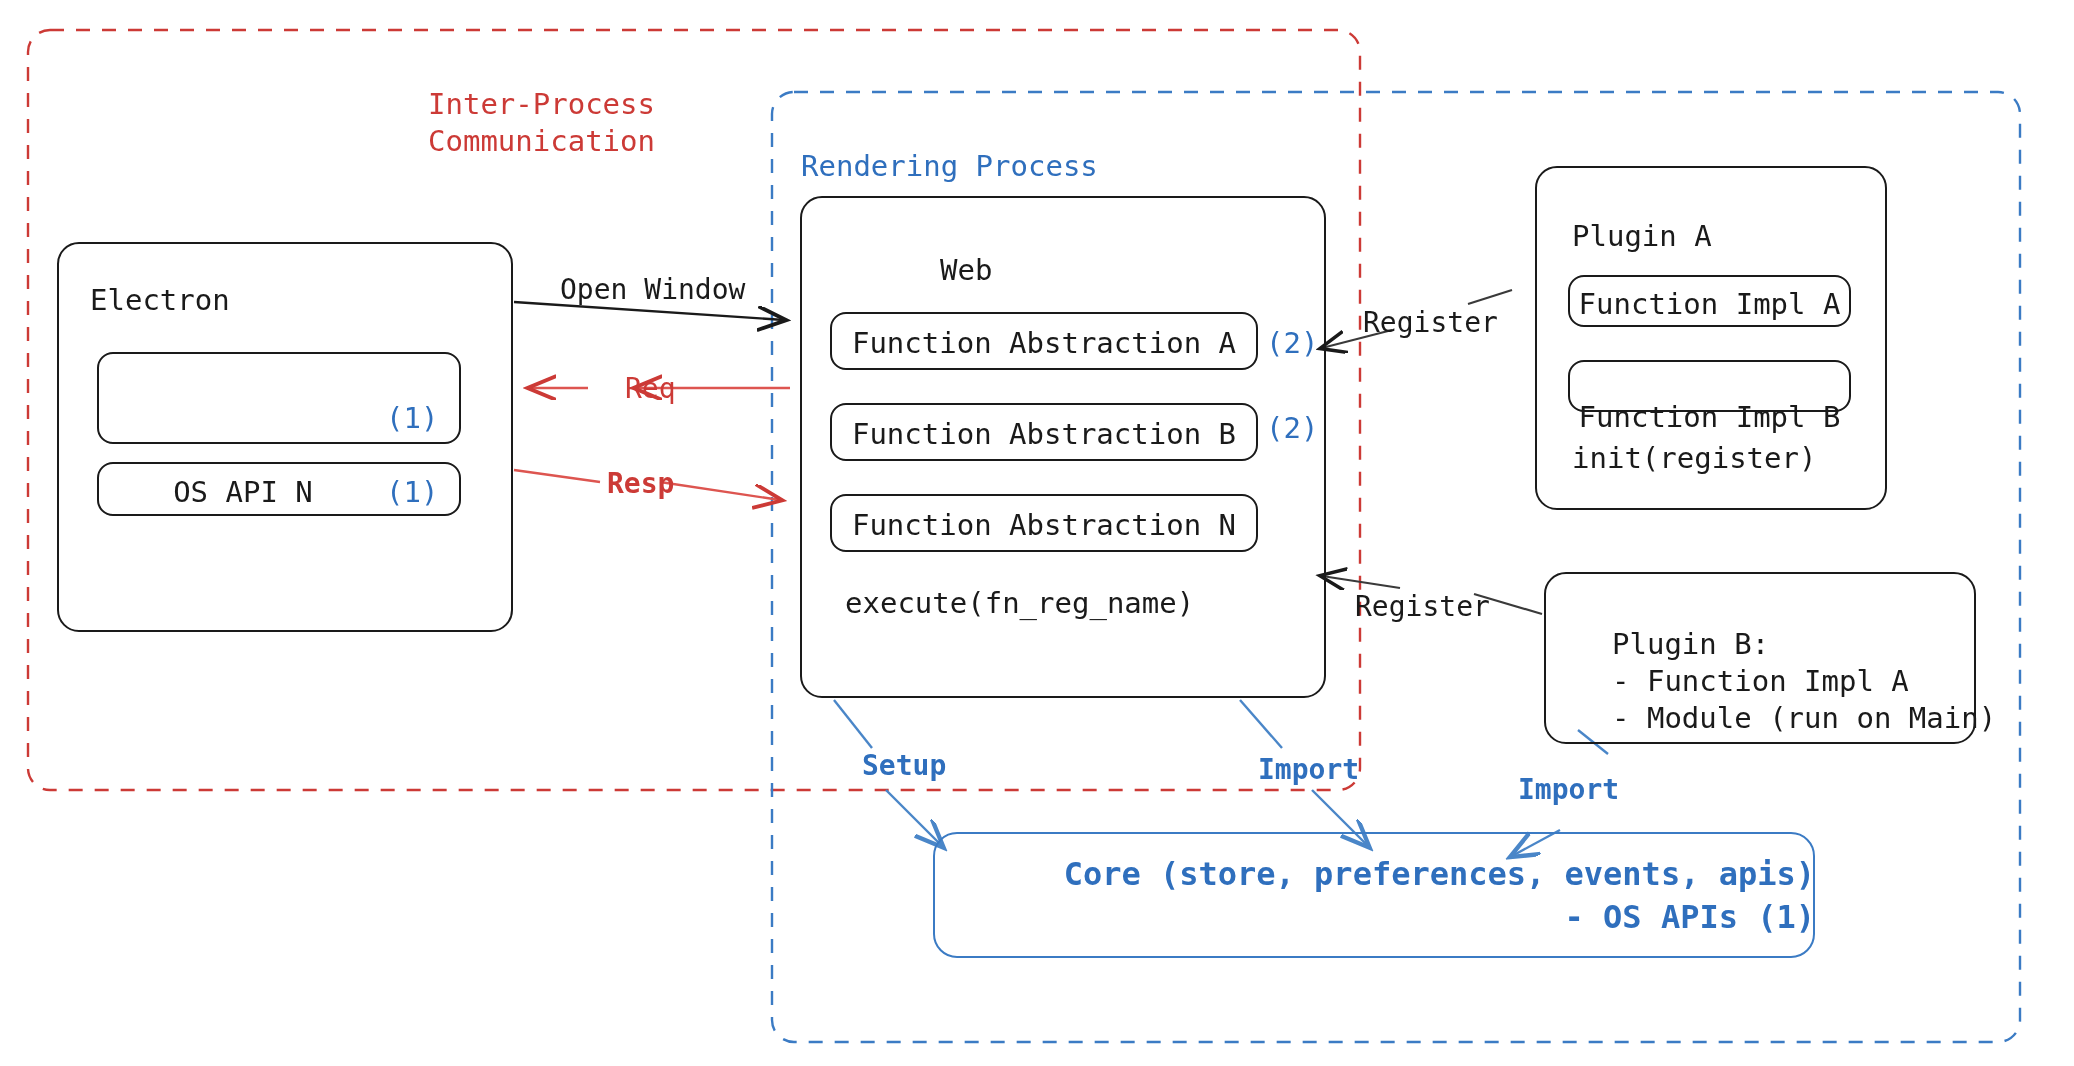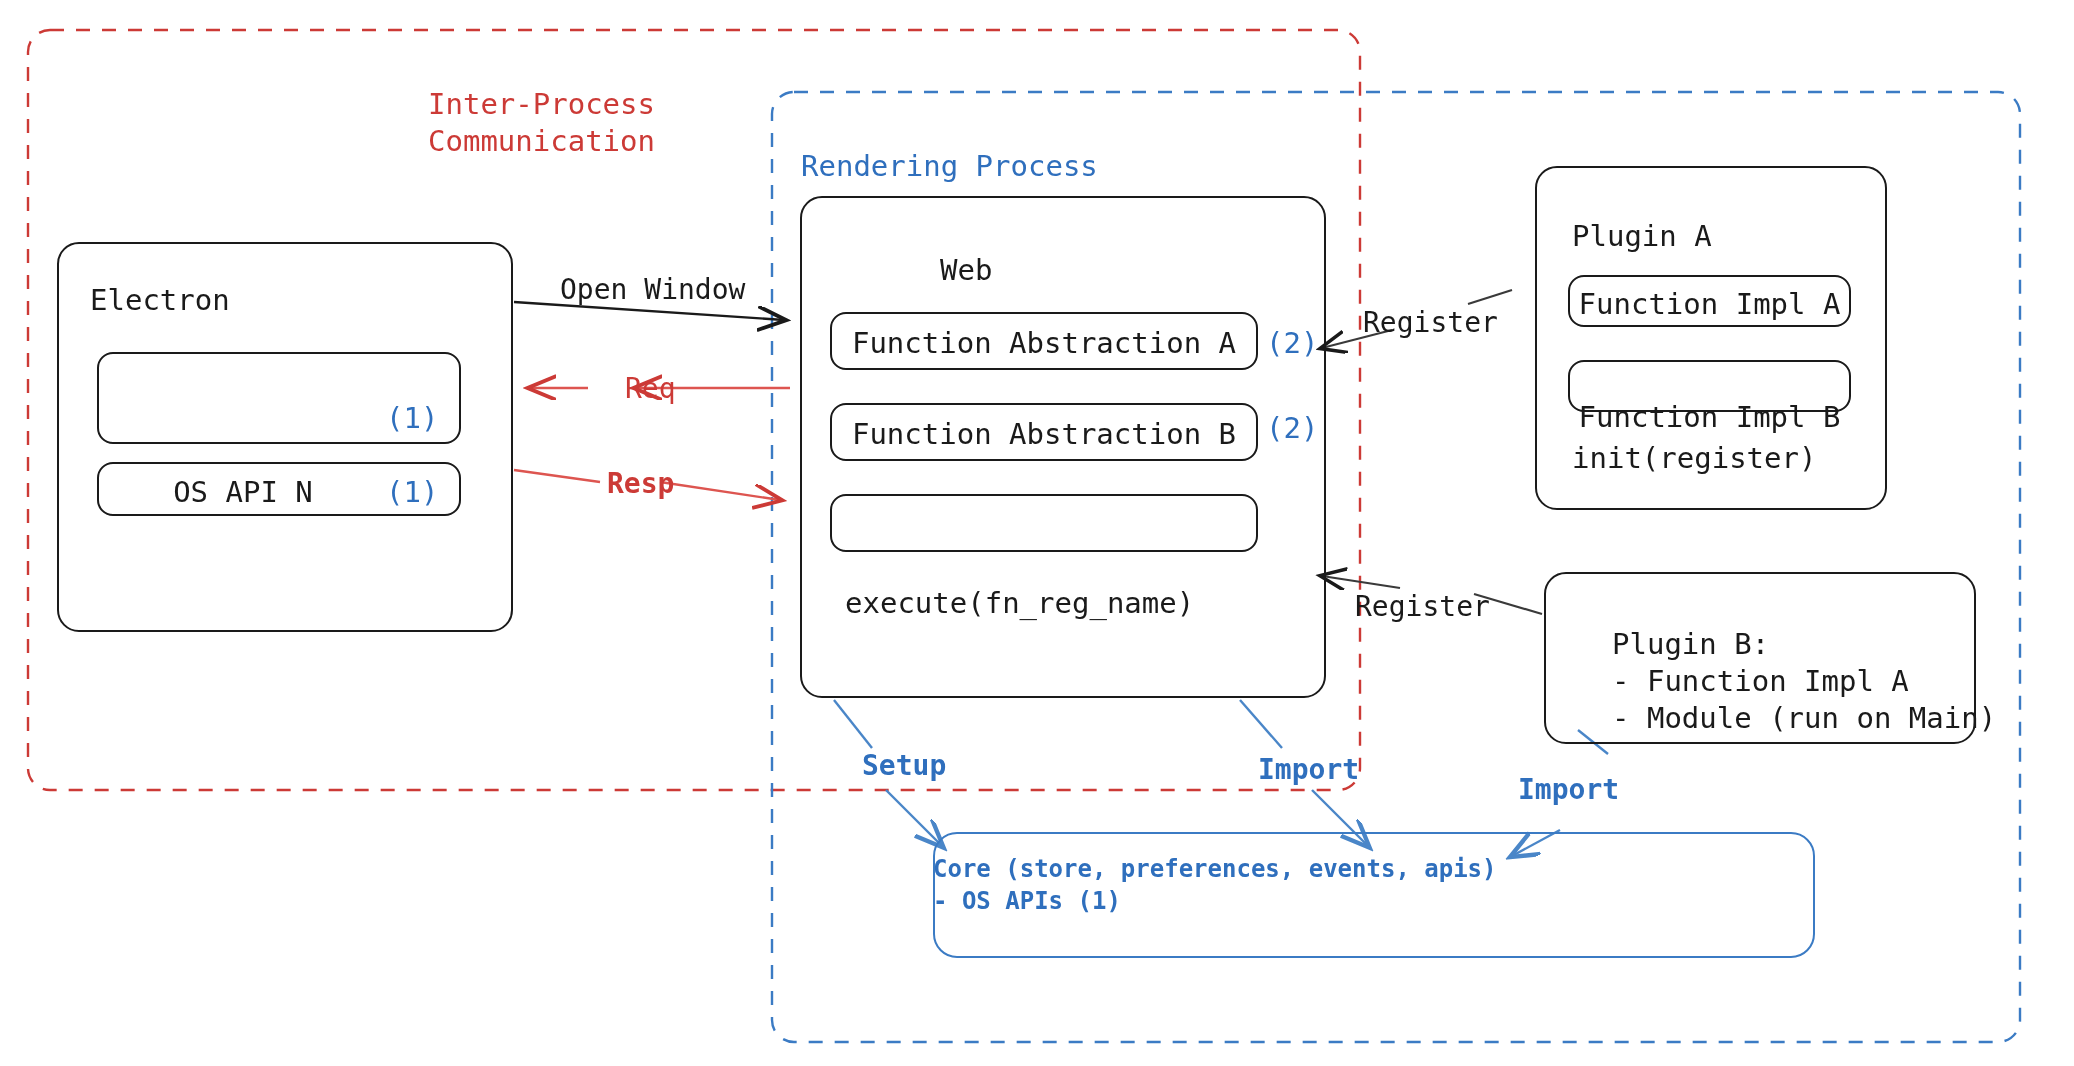--- a/index.html
+++ b/index.html
@@ -48,24 +48,24 @@
   .center  { text-align: center; }
   .corebox {
     position: absolute;
     box-sizing: border-box;
     border: 2.5px solid #3b7bc4;
     border-radius: 24px;
     background: transparent;
   }
   .coretext {
     position: absolute;
-    text-align: left;
+    text-align: right;
     color: #2f6fbd;
     font-weight: bold;
-    font-size: 24px;
+    font-size: 32px;
     line-height: 1.35;
     white-space: pre;
   }
 </style>
 </head>
 <body>
 
 <div id="stage">
 
   <svg class="layer" viewBox="0 0 2074 1066">
@@ -130,20 +130,21 @@
 
   <div class="node node-sm" style="left:830px; top:312px; width:428px; height:58px;"></div>
   <div class="lbl t-box center" style="left:830px; top:325px; width:428px;">Function Abstraction A</div>
   <div class="lbl t-box blue" style="left:1266px; top:325px;">(2)</div>
 
   <div class="node node-sm" style="left:830px; top:403px; width:428px; height:58px;"></div>
   <div class="lbl t-box center" style="left:830px; top:416px; width:428px;">Function Abstraction B</div>
   <div class="lbl t-box blue" style="left:1266px; top:410px;">(2)</div>
 
   <div class="node node-sm" style="left:830px; top:494px; width:428px; height:58px;"></div>
+  <div class="lbl t-box center" style="left:830px; top:507px; width:428px;">Function Abstraction N</div>
 
   <div class="lbl t-box" style="left:845px; top:585px;">execute(fn_reg_name)</div>
 
   <div class="node" style="left:1535px; top:166px; width:352px; height:344px;"></div>
   <div class="lbl t-box" style="left:1572px; top:218px;">Plugin A</div>
 
   <div class="node node-sm" style="left:1568px; top:275px; width:283px; height:52px;"></div>
   <div class="lbl t-box center" style="left:1568px; top:286px; width:283px;">Function Impl A</div>
 
   <div class="node node-sm" style="left:1568px; top:360px; width:283px; height:52px;"></div>

